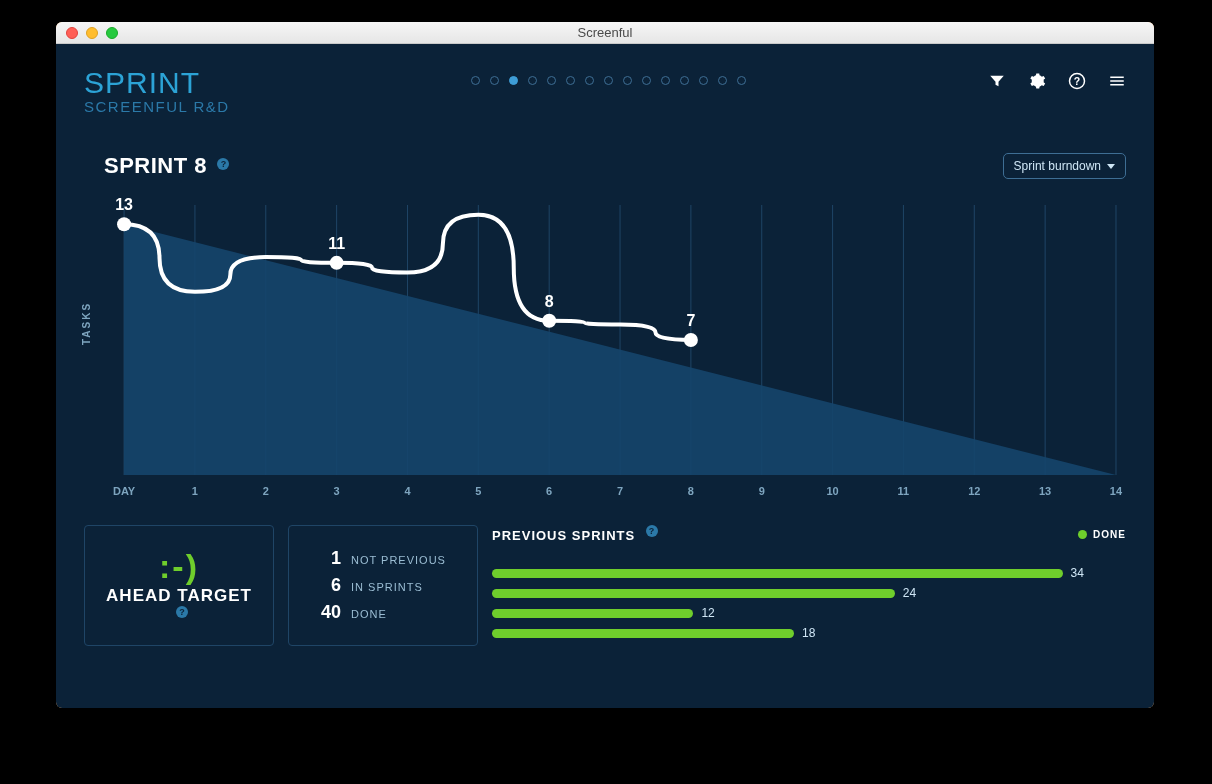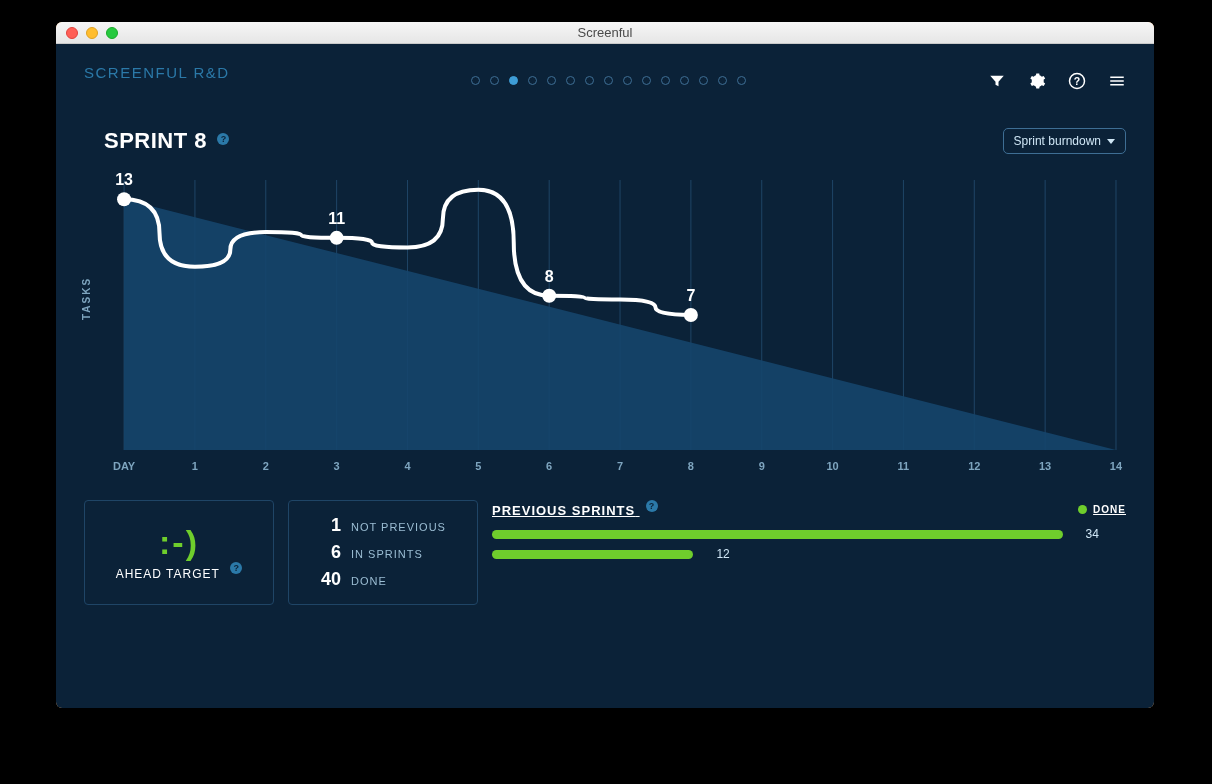--- a/index.html
+++ b/index.html
@@ -100,31 +100,31 @@
     transform-origin: left center;
     font-size:10px; letter-spacing:2px; color:#7ea5bf; font-weight:700;
   }
   .footer-row{ display:flex; gap:14px; margin-top:20px; align-items:stretch }
   .card{
     border:1px solid #1f4566; border-radius:4px;
     padding:14px 18px;
   }
   .card.status{ width:190px; text-align:center; display:flex; flex-direction:column; justify-content:center;}
   .smiley{ color:#6fce2c; font-size:34px; font-weight:700; letter-spacing:2px;}
-  .status-text{ font-size:12px; letter-spacing:1px; margin-top:8px; font-weight:400;}
+  .status-text{ font-size:17px; letter-spacing:1px; margin-top:8px; font-weight:700;}
   .card.counts{ width:190px; display:flex; flex-direction:column; justify-content:center; gap:6px;}
   .count-row{ display:flex; align-items:baseline; gap:10px;}
   .count-row .num{ width:34px; text-align:right; font-size:18px; font-weight:700;}
   .count-row .lbl{ font-size:11px; color:#9bbdd3; letter-spacing:1px;}
   .prev-sprints{ flex:1; }
-  .prev-head{ display:flex; justify-content:space-between; align-items:center; margin-bottom:8px;text-decoration:underline;}
+  .prev-head{ display:flex; justify-content:space-between; align-items:center; margin-bottom:22px;}
   .prev-title{ font-size:13px; letter-spacing:1px; font-weight:700;}
   .legend{ display:flex; align-items:center; gap:6px; font-size:10px; font-weight:700; letter-spacing:1px;}
   .legend .dot{ width:9px; height:9px; border-radius:50%; background:#6fce2c;}
-  .bar-row{ display:flex; align-items:center; gap:23px; margin:6px 0;}
+  .bar-row{ display:flex; align-items:center; gap:8px; margin:6px 0;}
   .bar{ height:9px; border-radius:5px; background:#6fce2c;}
   .bar-val{ font-size:12px; color:#cfe6f5;}
   .tick-label{ fill:#7ea5bf; font-size:11px; font-weight:600; }
   .pt-label{ fill:#fff; font-size:16px; font-weight:700; }
 </style>
 </head>
 <body>
 
 <div class="mac-window">
   <div class="titlebar">
@@ -133,20 +133,21 @@
       <div class="tl yellow"></div>
       <div class="tl green"></div>
     </div>
     <div class="titlebar-title">Screenful</div>
   </div>
 
   <div class="app">
 
     <div class="topbar">
       <div class="brand">
+        <div class="sprint-word">SPRINT</div>
         <div class="subtitle">SCREENFUL R&amp;D</div>
       </div>
       <div class="pager" id="pager">
           <div class="pager-dot"></div>
           <div class="pager-dot"></div>
           <div class="pager-dot active"></div>
           <div class="pager-dot"></div>
           <div class="pager-dot"></div>
           <div class="pager-dot"></div>
           <div class="pager-dot"></div>
@@ -270,23 +271,31 @@
               <span class="dot"></span>
               <span>DONE</span>
             </div>
           </div>
           <div id="bars">
               <div class="bar-row">
                 <div class="bar" style="width: 90%;"></div>
                 <div class="bar-val">34</div>
               </div>
               <div class="bar-row">
+                <div class="bar" style="width: 63.5294%;"></div>
+                <div class="bar-val">24</div>
+              </div>
+              <div class="bar-row">
                 <div class="bar" style="width: 31.7647%;"></div>
                 <div class="bar-val">12</div>
               </div>
+              <div class="bar-row">
+                <div class="bar" style="width: 47.6471%;"></div>
+                <div class="bar-val">18</div>
+              </div>
             </div>
         </div>
 
       </div>
 
     </div>
   </div>
 </div>
 
 </body></html>

